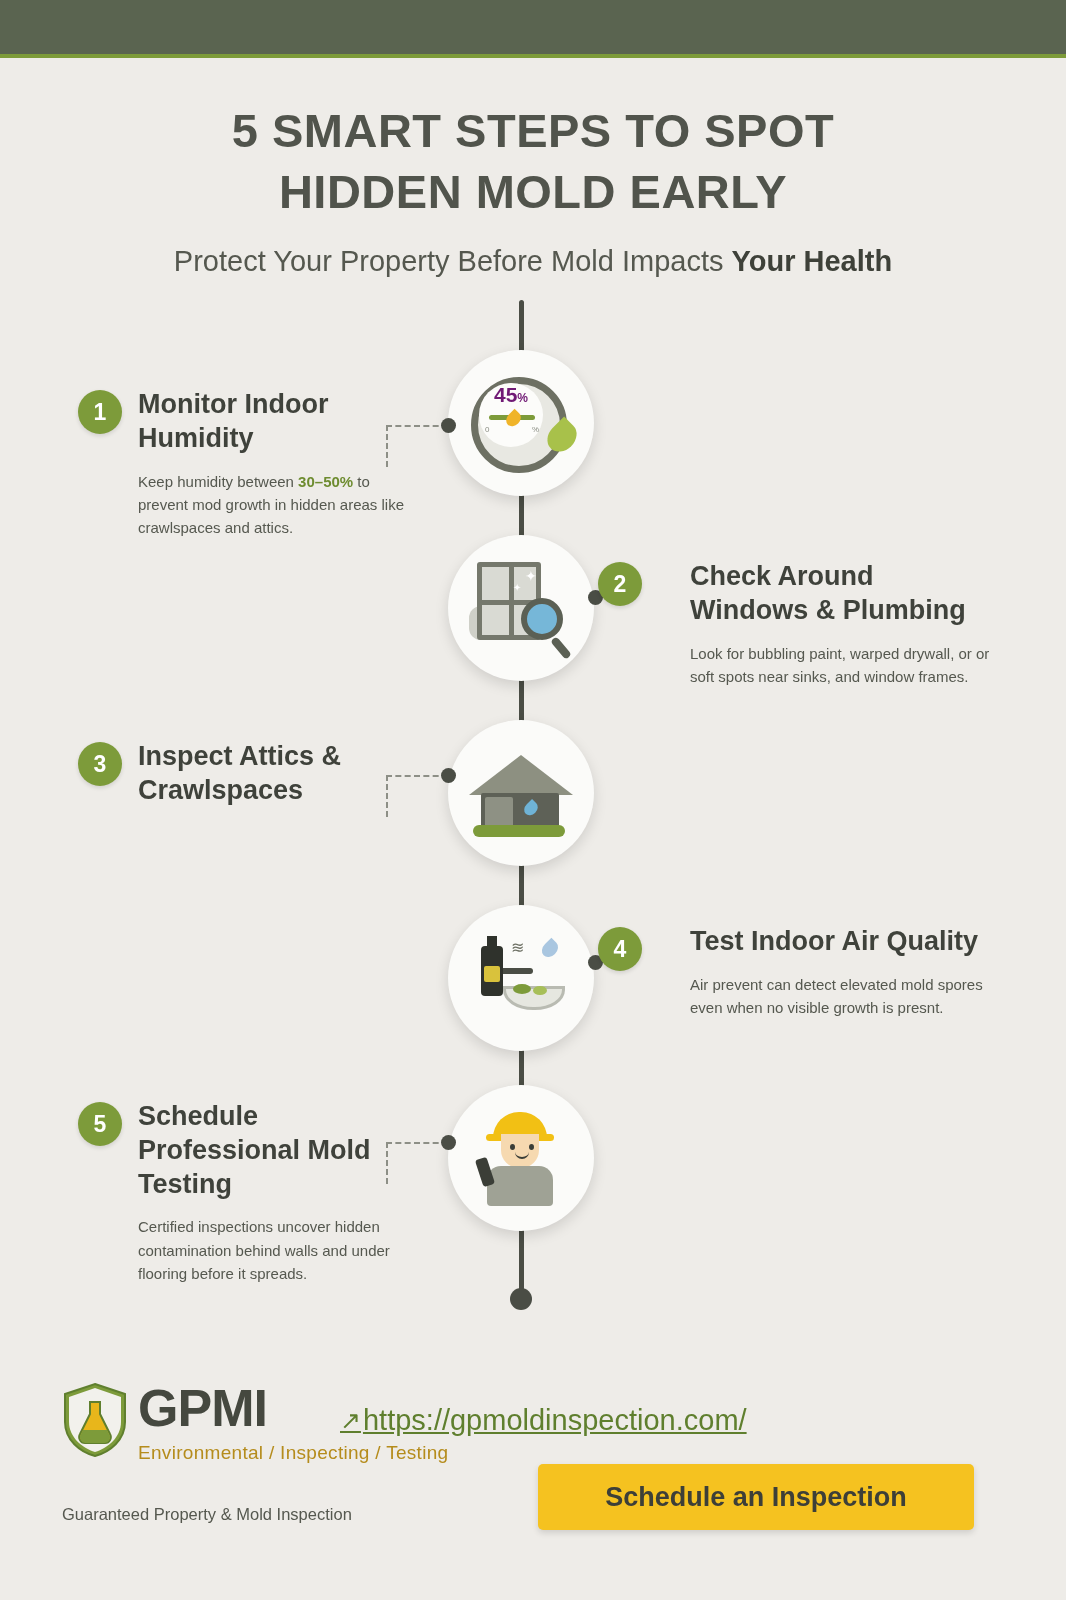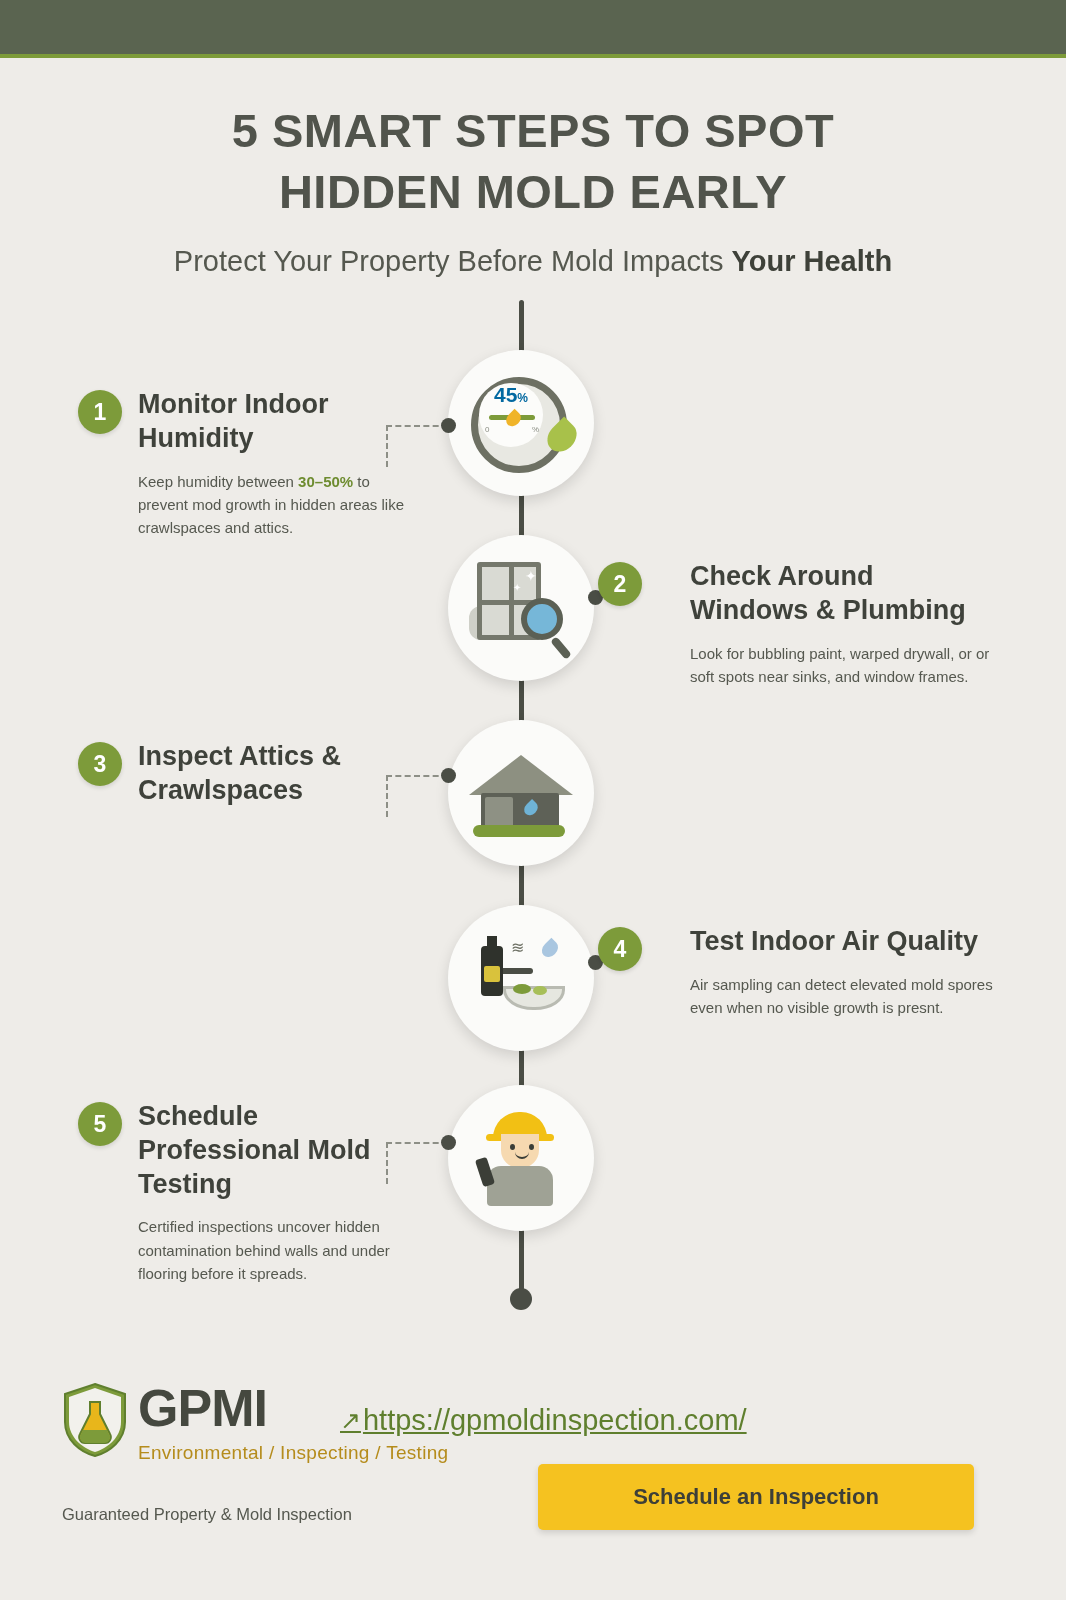--- a/index.html
+++ b/index.html
@@ -118,38 +118,38 @@
   .url {
     position: absolute; left: 340px; top: 1404px;
     font-size: 29px; color: #5f7f2e;
     display: flex; align-items: center;
   }
   .url .arrow { font-size: 25px; margin-right: 2px; }
   .cta {
     position: absolute; left: 538px; top: 1464px;
     width: 436px; height: 66px;
     background: #f5c220; border: none; border-radius: 5px;
-    color: #3d3f38; font-size: 22px; font-weight: bold;
+    color: #3d3f38; font-size: 27px; font-weight: bold;
     font-family: "Liberation Sans", sans-serif;
     box-shadow: 0 3px 6px rgba(0,0,0,0.13);
     cursor: pointer;
   }
 
   
   .gauge-outer {
     position: absolute; left: 4px; top: 8px; width: 96px; height: 96px;
     border-radius: 50%; background: #e8e8e2; border: 7px solid #6d7063;
   }
   .gauge-inner {
     position: absolute; left: 12px; top: 14px; width: 64px; height: 64px;
     border-radius: 50%; background: #fcfcfa;
   }
   .gauge-val {
     position: absolute; left: 10px; top: 14px; width: 68px; text-align: center;
-    font-size: 21px; font-weight: bold; color: #0369a1;
+    font-size: 21px; font-weight: bold; color: #701a75;
   }
   .gauge-val small { font-size: 12px; }
   .gauge-bar {
     position: absolute; left: 22px; top: 46px; width: 46px; height: 5px;
     background: #7d9b3a; border-radius: 3px;
   }
   .gauge-scale {
     position: absolute; left: 18px; top: 56px; width: 54px;
     font-size: 8px; color: #8a8d83; display: flex; justify-content: space-between;
   }
@@ -370,21 +370,21 @@
       <div class="dish-mold"></div>
       <div class="dish-mold2"></div>
     </div>
   </div>
   <div class="conn-dot" style="left:588px; top:955px;"></div>
 
   <div class="step right" style="left:598px; top:925px; width:400px;">
     <div class="badge">4</div>
     <div class="txt">
       <h3>Test Indoor Air Quality</h3>
-      <p>Air sampling can detect elevated mold spores even when no visible growth is presnt.</p>
+      <p>Air prevent can detect elevated mold spores even when no visible growth is presnt.</p>
     </div>
   </div>
 
   <div class="node" style="top:1085px;">
     <div class="art">
       <div class="helmet"></div>
       <div class="face"></div>
       <div class="eye l"></div>
       <div class="eye r"></div>
       <div class="smile"></div>

